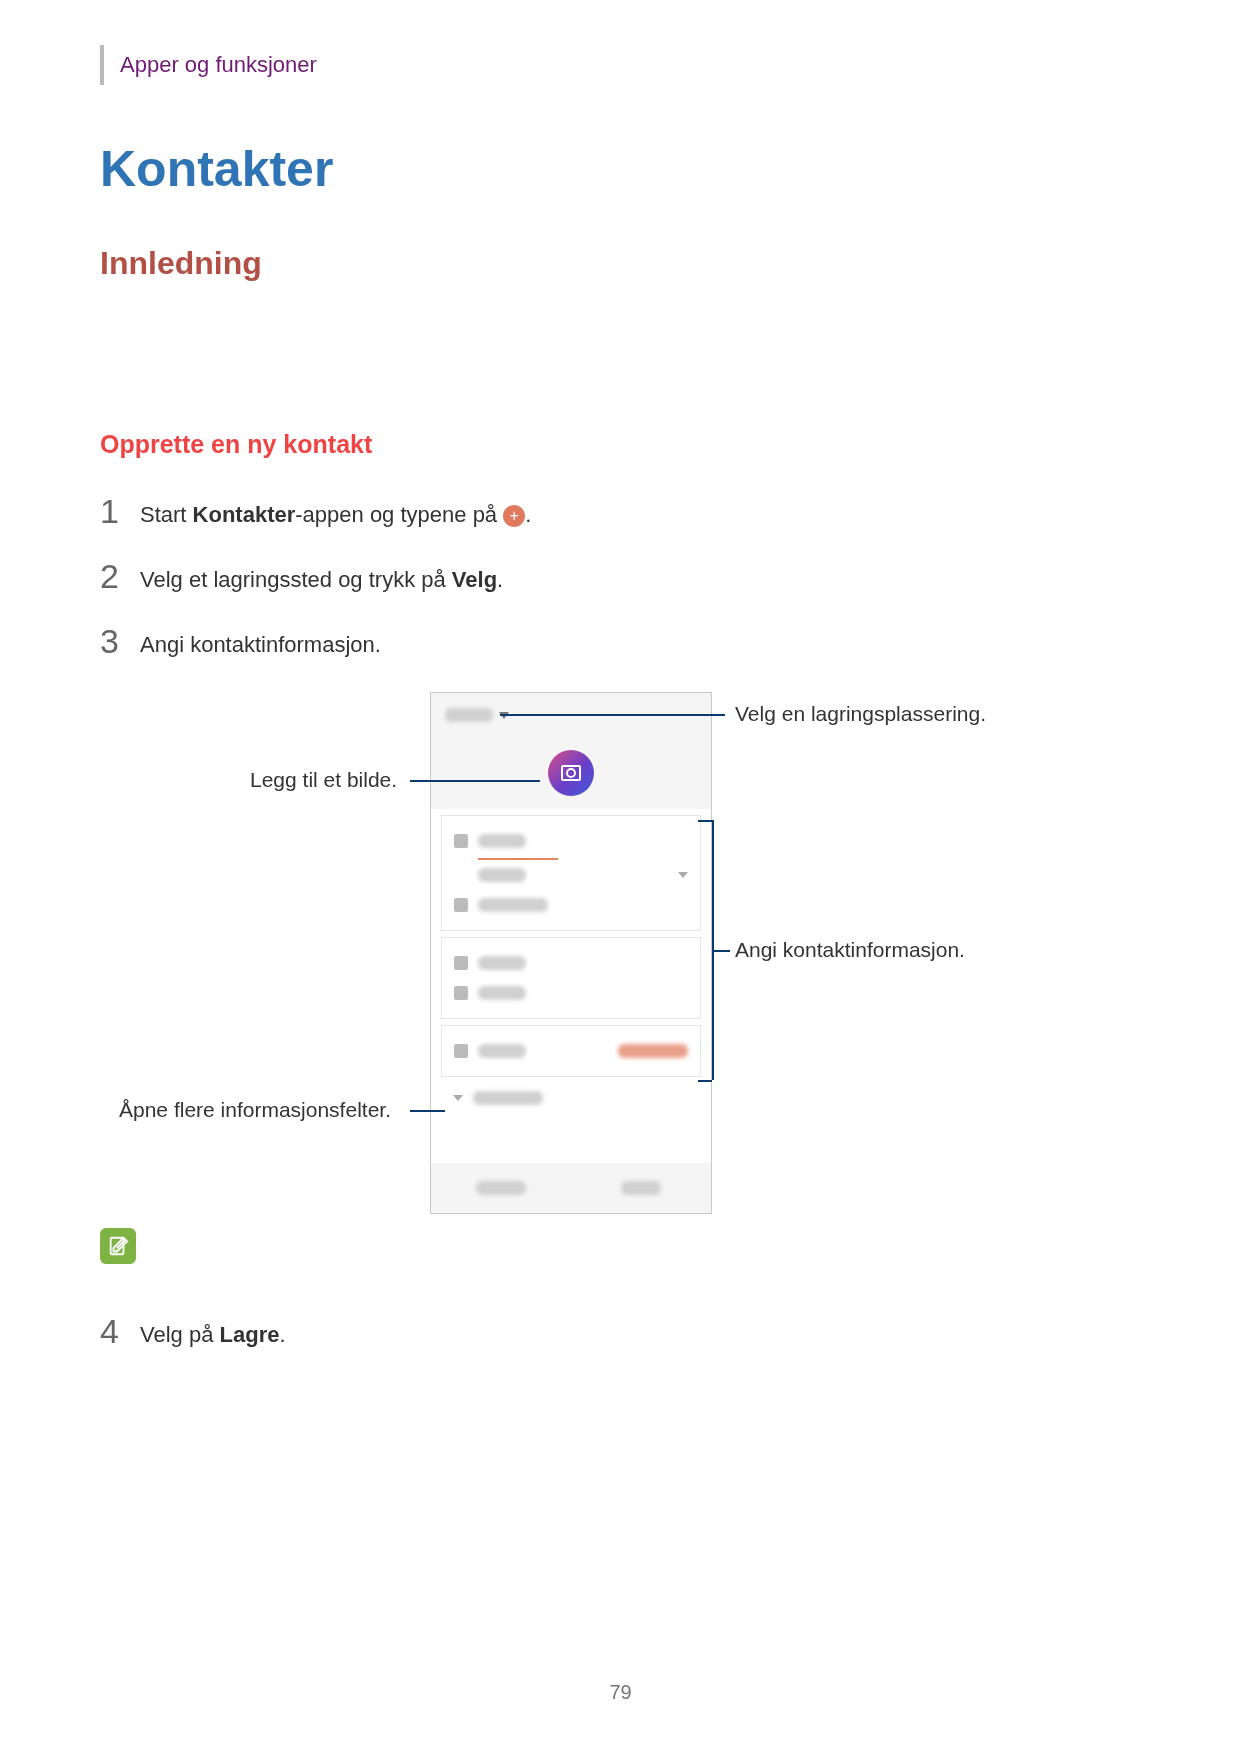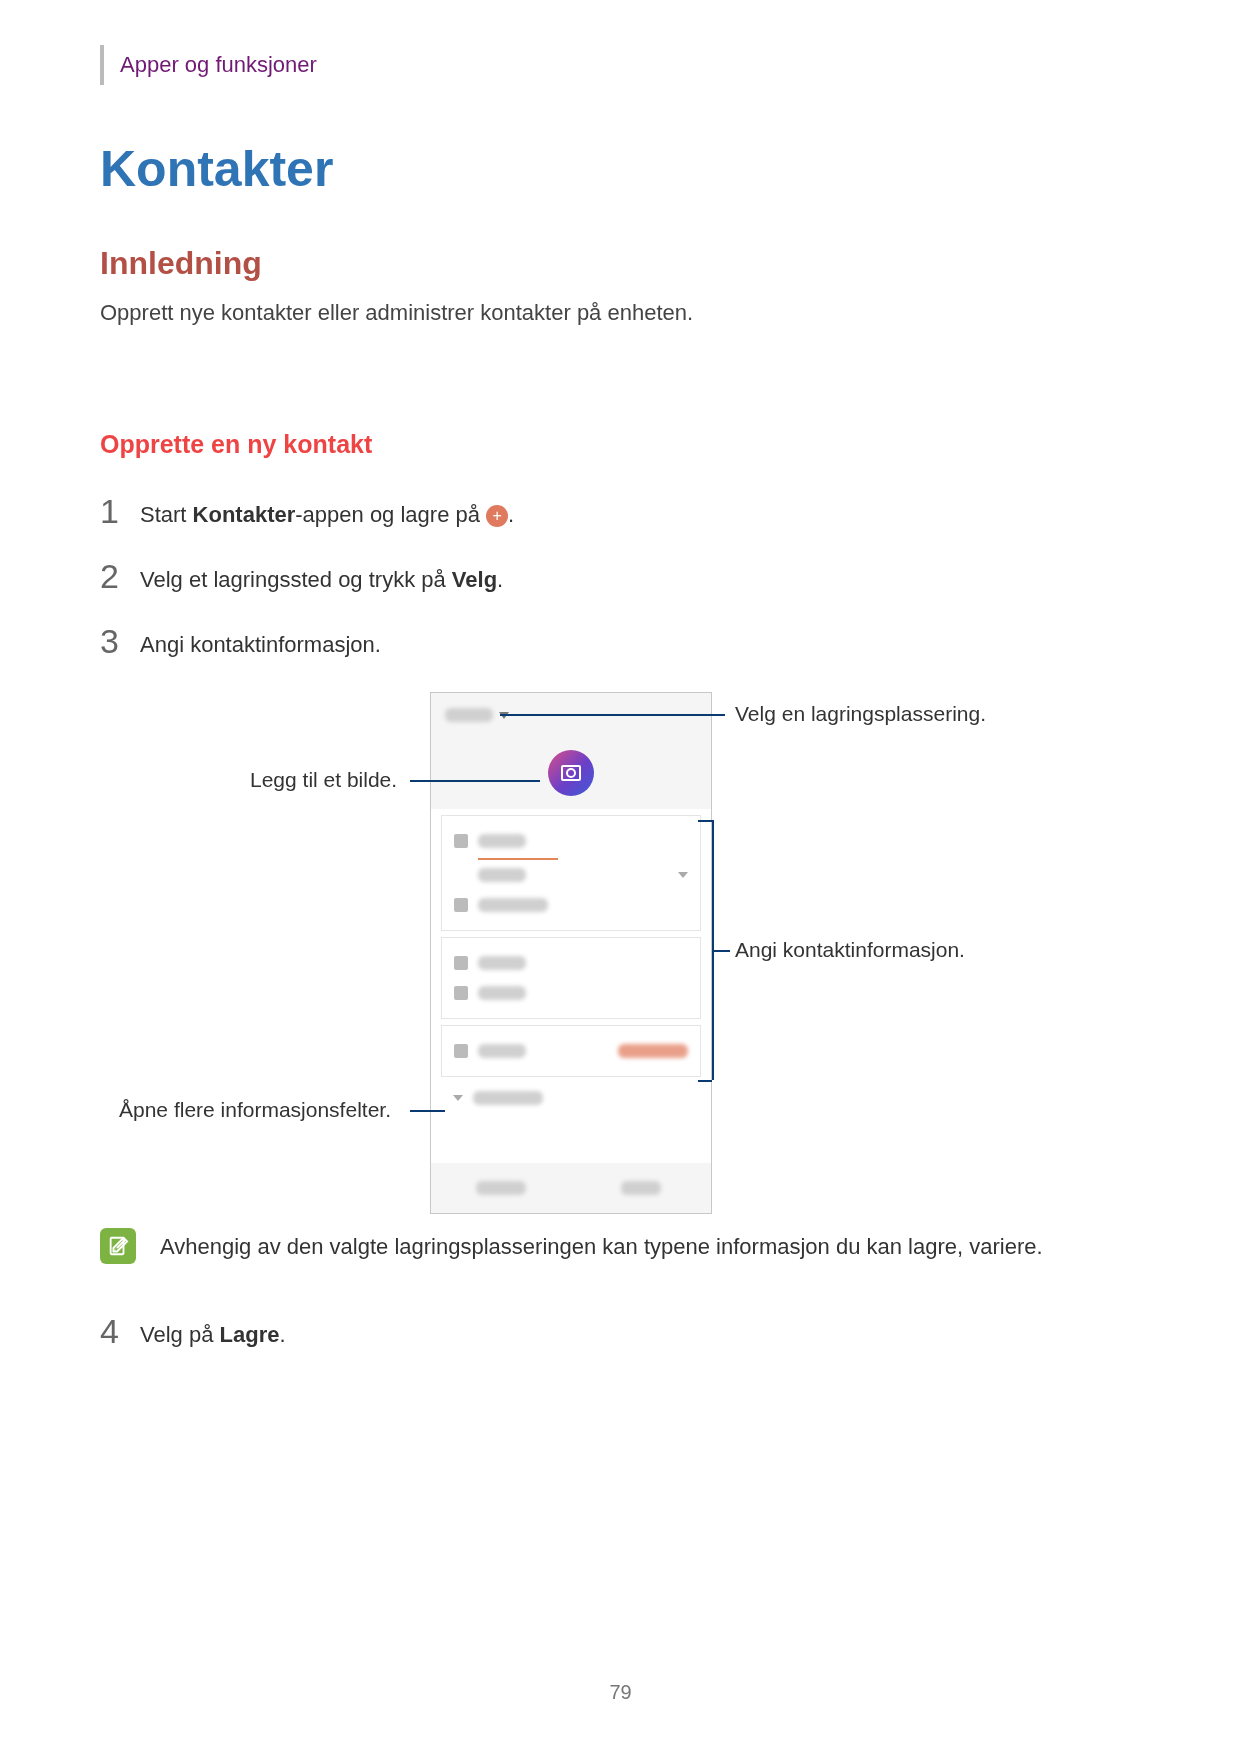--- a/index.html
+++ b/index.html
@@ -187,28 +187,27 @@
 </head>
 <body>
 
 <div class="page">
   <div class="header-rule"></div>
   <div class="breadcrumb">Apper og funksjoner</div>
 
   <div class="h1">Kontakter</div>
 
   <div class="h2a">Innledning</div>
-  <div class="intro">Opprett nye kontakter eller administrer kontakter på enheten.</div>
 
   <div class="h3">Opprette en ny kontakt</div>
 
   <div class="step" style="top:500px;">
     <div class="step-num">1</div>
     <div class="step-body">
-      <span>Start </span><strong>Kontakter</strong><span>-appen og lagre på </span><span class="plus-icon">+</span><span>.</span>
+      <span>Start </span><strong>Kontakter</strong><span>-appen og typene på </span><span class="plus-icon">+</span><span>.</span>
     </div>
   </div>
 
   <div class="step" style="top:565px;">
     <div class="step-num">2</div>
     <div class="step-body">
       <span>Velg et lagringssted og trykk på </span><strong>Velg</strong><span>.</span>
     </div>
   </div>
 
@@ -289,21 +288,20 @@
   <div class="line" style="left:410px;top:1110px;width:35px;"></div>
   <div class="callout" style="left:119px;top:1098px;">Åpne flere informasjonsfelter.</div>
 
   <div class="note-icon">
     <svg viewBox="0 0 24 24" fill="none" stroke="#fff" stroke-width="2">
       <rect x="4" y="3" width="14" height="18" rx="1"></rect>
       <path d="M18 3 l4 4 -11 11 -4 0 0 -4 z" fill="#fff" fill-opacity="0.2"></path>
       <path d="M20 5 l-9 9"></path>
     </svg>
   </div>
-  <div class="note-text">Avhengig av den valgte lagringsplasseringen kan typene informasjon du kan lagre, variere.</div>
 
   <div class="step" style="top:1320px;">
     <div class="step-num">4</div>
     <div class="step-body">
       <span>Velg på </span><strong>Lagre</strong><span>.</span>
     </div>
   </div>
 
   <div class="pagenum">79</div>
 </div>

